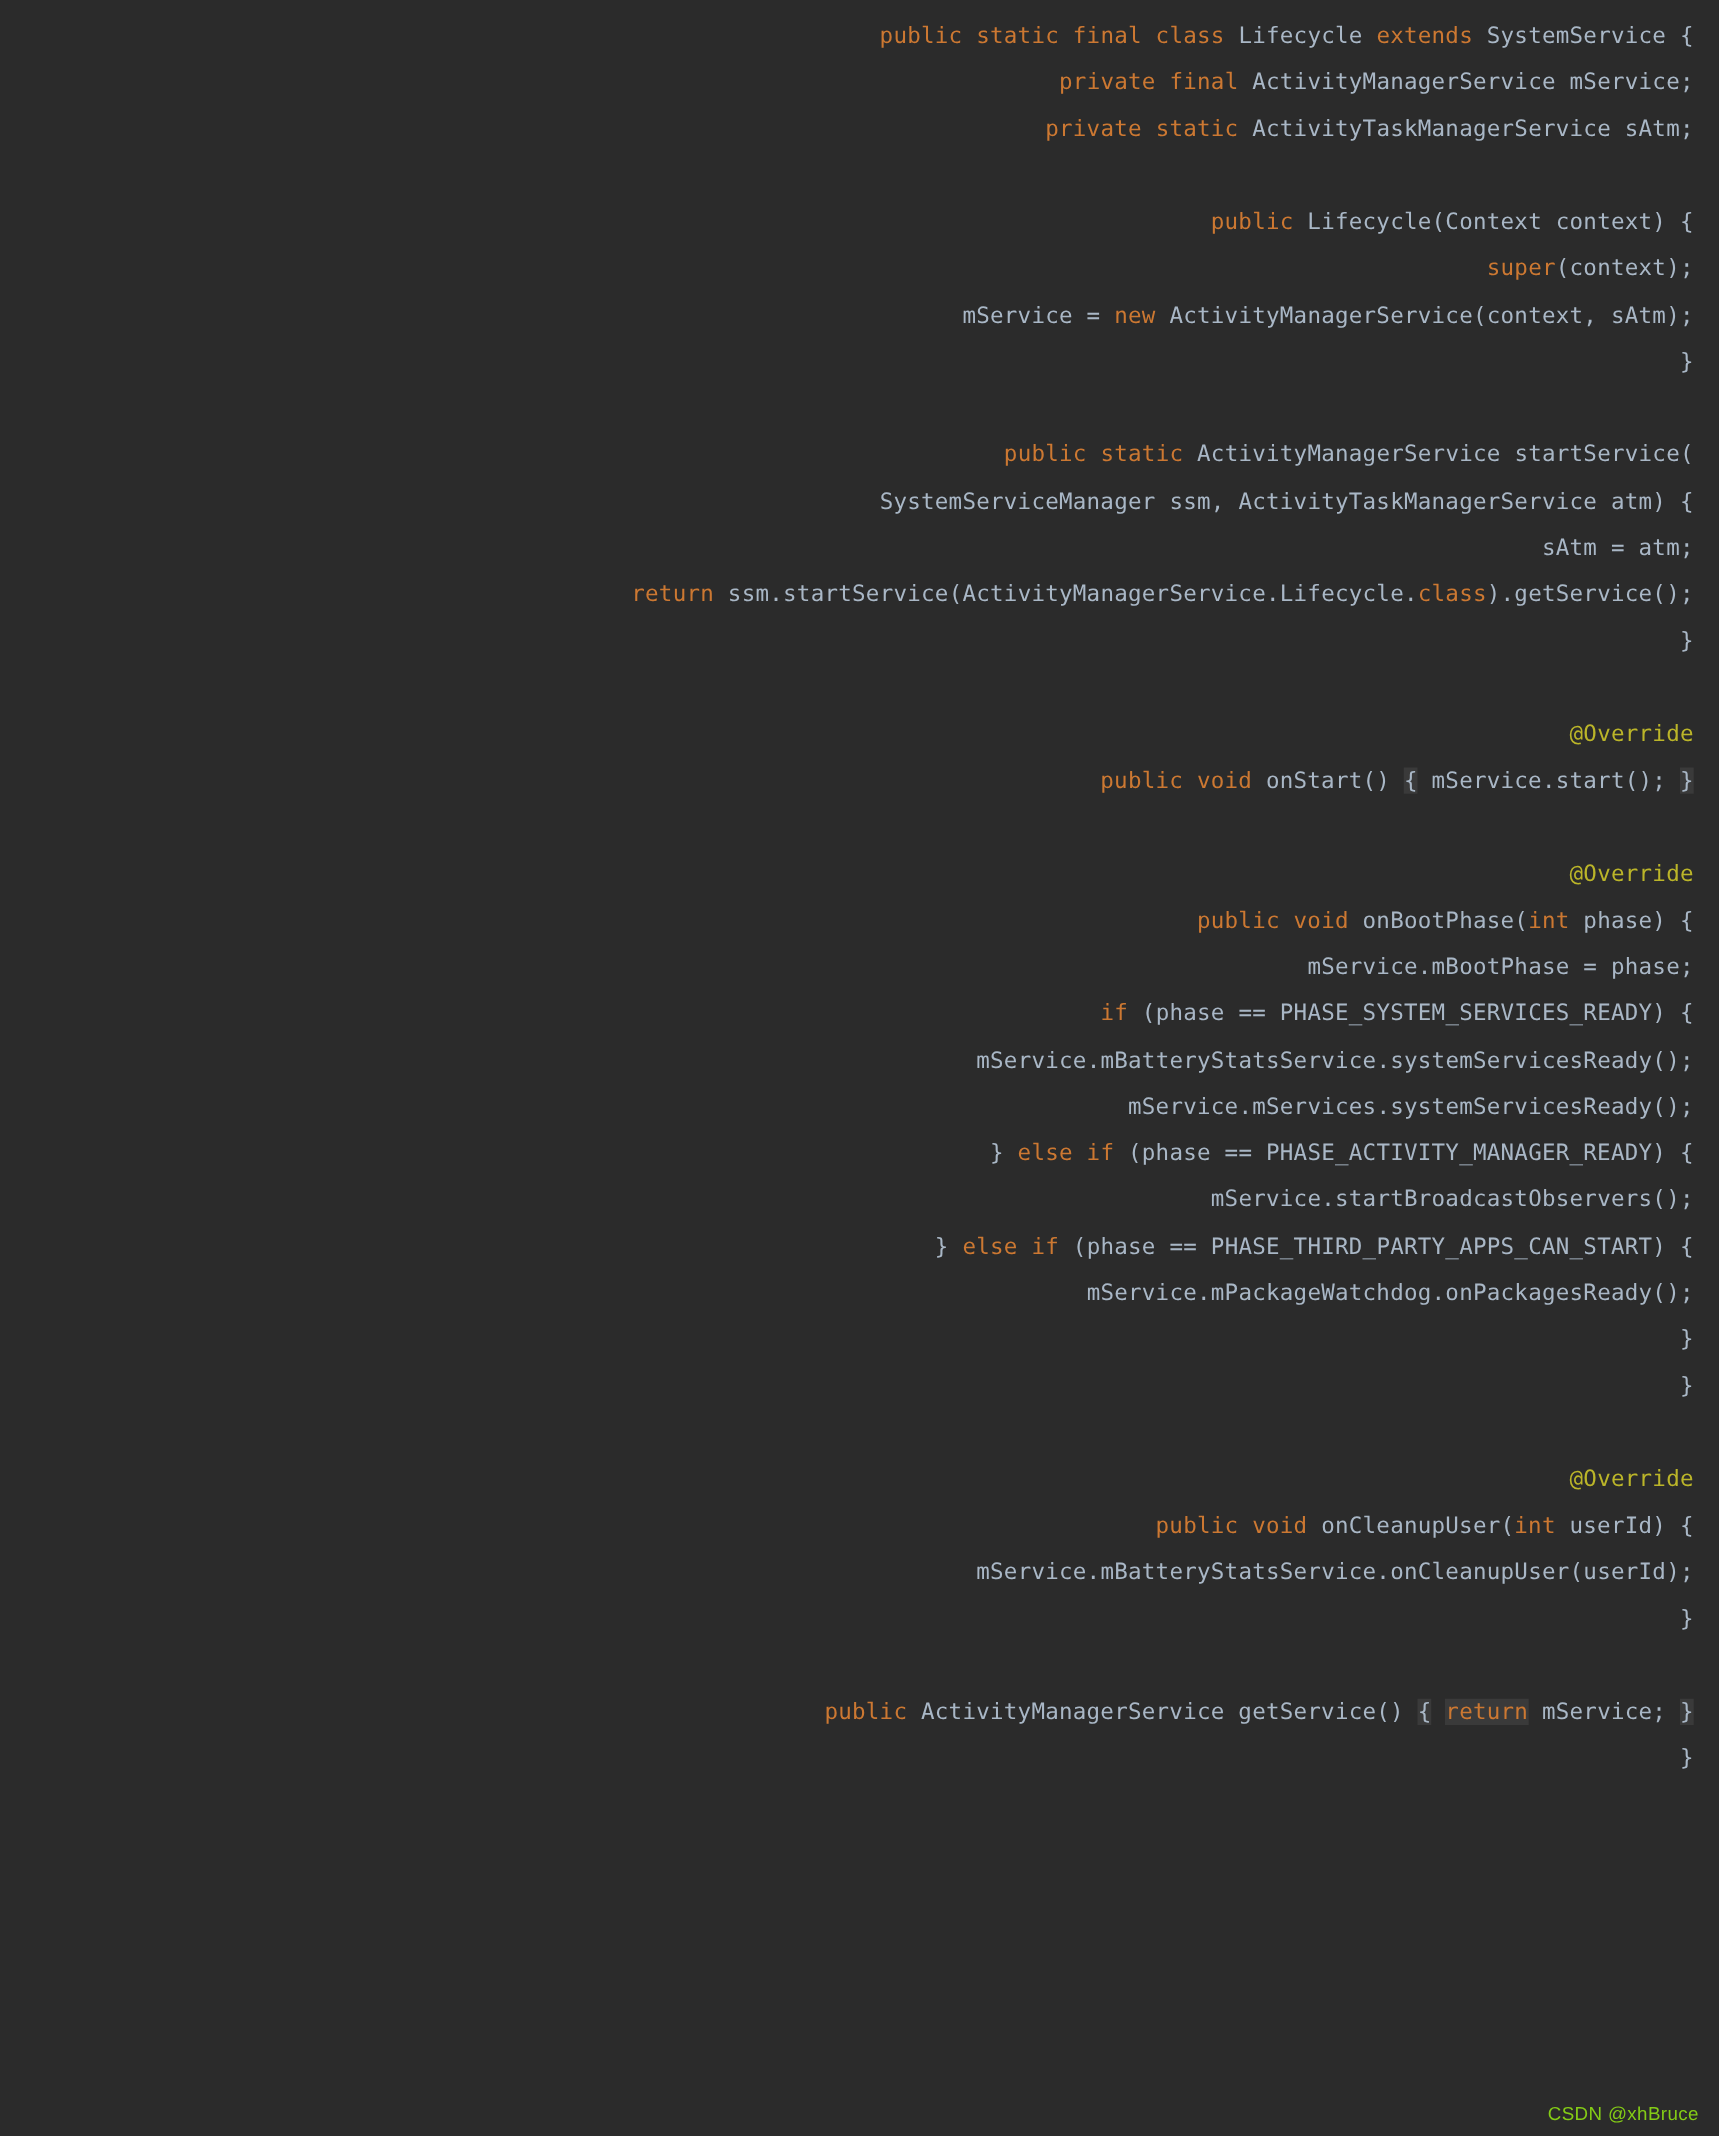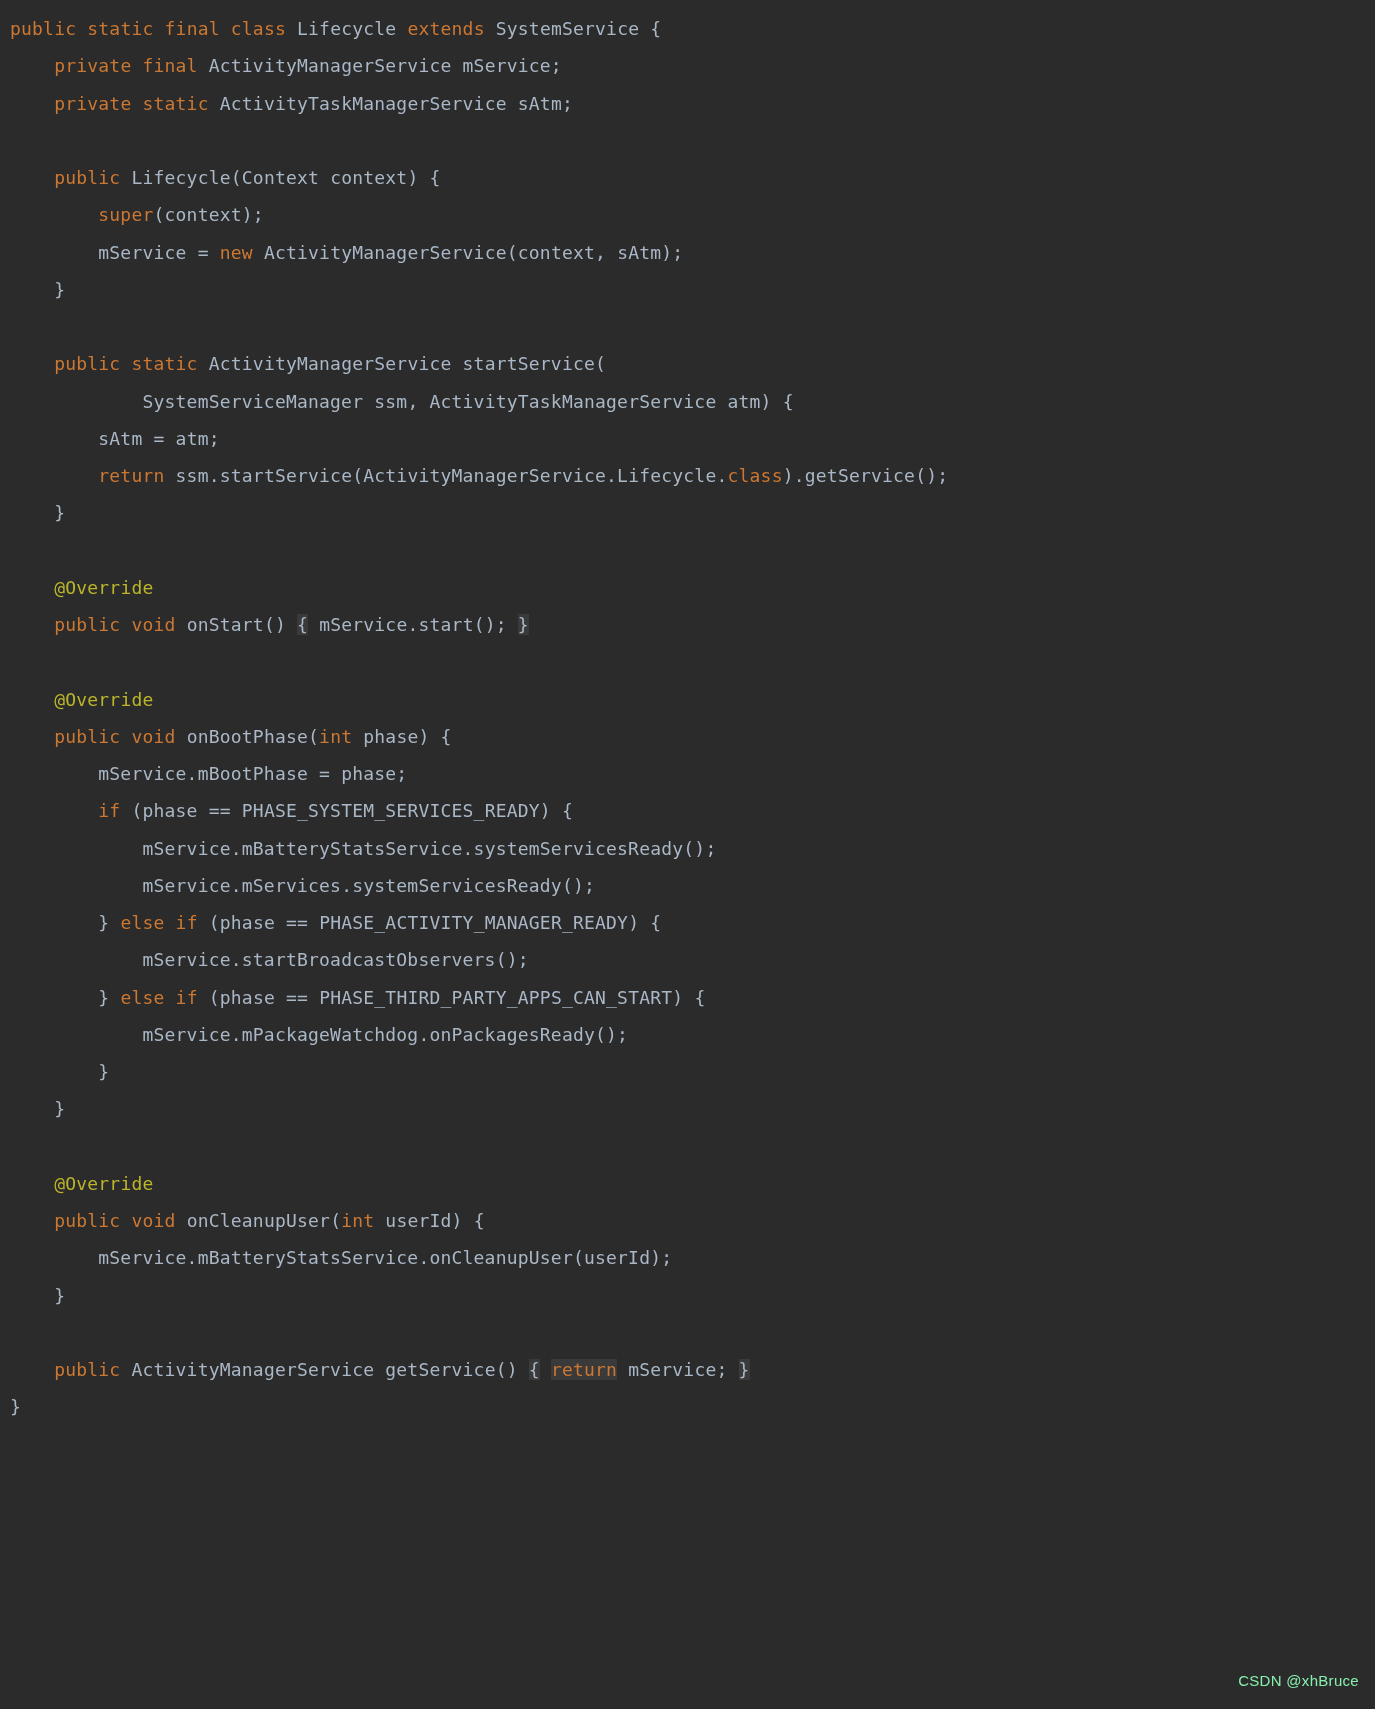--- a/index.html
+++ b/index.html
@@ -9,35 +9,36 @@
     font-family: "JetBrains Mono", "Consolas", "Menlo", monospace;
     font-size: 18px;
     color: #a9b7c6;
     width: 1375px;
     height: 1709px;
     box-sizing: border-box;
     position: relative;
   }
   pre.code {
     margin: 0;
-    padding: 10px 10px;
+    padding: 10px 20px;
     white-space: pre;
     line-height: 2.07;
     letter-spacing: 0.2px;
+    text-align: right;
   }
   .kw   { color: #cc7832; }
   .ann  { color: #bbb529; }       
   .plain{ color: #a9b7c6; }
   .hl   { background: #3a3a3a; }
   
   .watermark {
     position: absolute;
-    bottom: 20px;
+    bottom: 9px;
     right: 16px;
-    color: #86efac;
+    color: #84cc16;
     font-size: 15px;
     font-family: sans-serif;
     letter-spacing: 0.3px;
   }
 </style>
 </head>
 <body>
 
 <pre class="code"><span class="kw">public</span> <span class="kw">static</span> <span class="kw">final</span> <span class="kw">class</span> <span class="plain">Lifecycle</span> <span class="kw">extends</span> <span class="plain">SystemService</span> <span class="plain">{</span>
     <span class="kw">private</span> <span class="kw">final</span> <span class="plain">ActivityManagerService</span> <span class="plain">mService</span><span class="plain">;</span>

